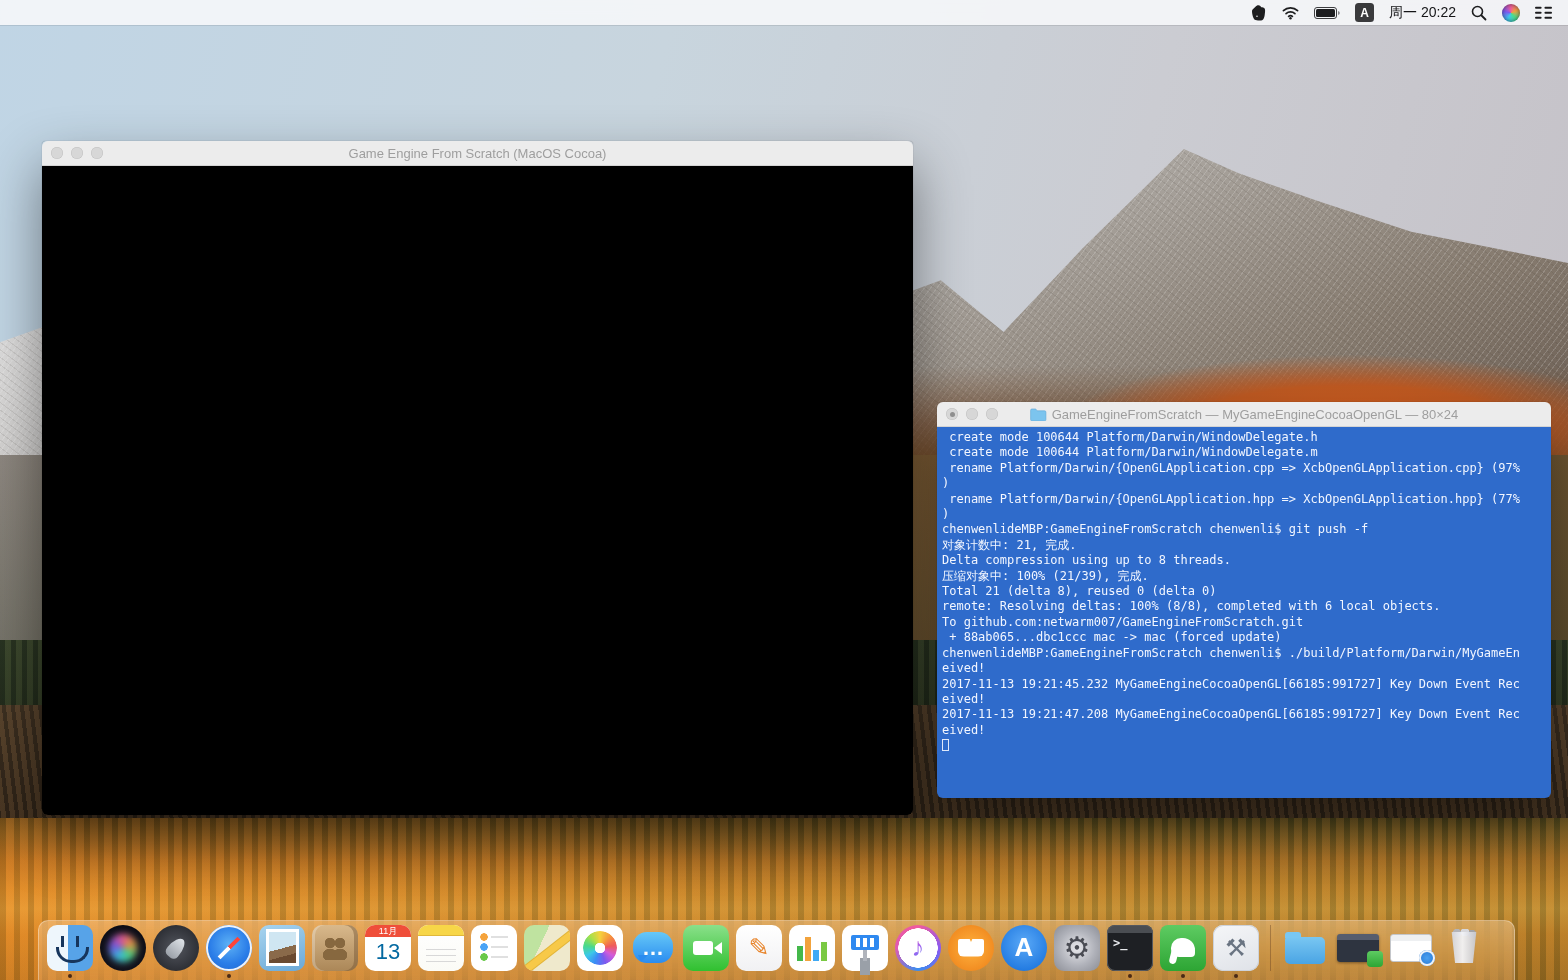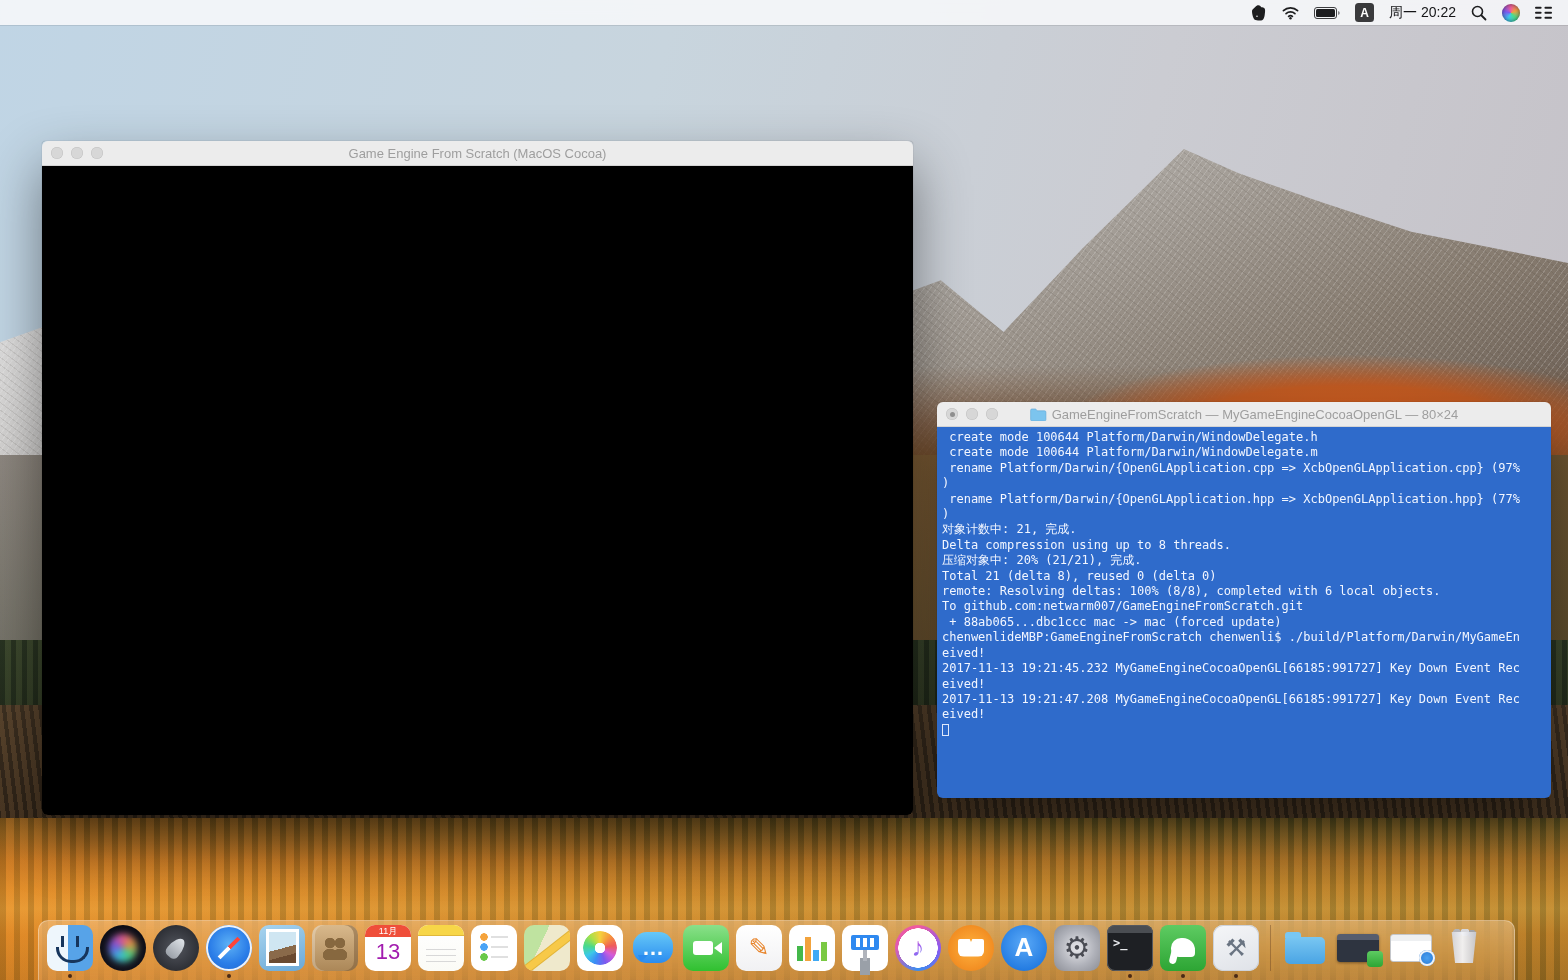--- a/index.html
+++ b/index.html
@@ -115,21 +115,21 @@
   .icon-contacts { border-radius:10px; background:linear-gradient(180deg,#d9b98c,#ab8758);
     box-shadow:inset -4px 0 0 rgba(115,85,50,.45), inset 3px 0 0 rgba(255,255,255,.25); }
   .icon-contacts .gl { width:28px; height:24px;
     background:radial-gradient(circle 5px at 9px 7px,#87683f 5px,transparent 5.5px),
                radial-gradient(circle 5px at 19px 7px,#87683f 5px,transparent 5.5px),
                radial-gradient(8px 7px at 9px 19px,#87683f 7px,transparent 7.5px),
                radial-gradient(8px 7px at 19px 19px,#87683f 7px,transparent 7.5px); }
   .icon-calendar { border-radius:10px; background:#fff; overflow:hidden; }
   .icon-calendar::before { content:attr(data-sub); position:absolute; top:0; left:0; right:0;
     height:12px; background:#ef4e3a; color:#fff; font-size:9px; line-height:12px; text-align:center; }
-  .icon-calendar .gl { font-size:22px; color:#a21caf; margin-top:9px; }
+  .icon-calendar .gl { font-size:22px; color:#0369a1; margin-top:9px; }
   .icon-notes { border-radius:10px; background:linear-gradient(#fff,#fbfbf6); overflow:hidden; }
   .icon-notes::before { content:""; position:absolute; top:0; left:0; right:0; height:10px;
     background:#f7d648; border-bottom:1px solid #e0b83a; }
   .icon-notes .gl { width:30px; height:18px; margin-top:10px;
     background:repeating-linear-gradient(to bottom,transparent 0 5px,#d8d8d8 5px 6px); }
   .icon-reminders { border-radius:10px; background:#fff; }
   .icon-reminders .gl { width:30px; height:34px; background-repeat:no-repeat;
     background-image:radial-gradient(circle 3.5px at 5px 6px,#f5a33c 3.5px,transparent 4px),
       linear-gradient(#e0e0e0,#e0e0e0),
       radial-gradient(circle 3.5px at 5px 16px,#4aa3f5 3.5px,transparent 4px),
@@ -307,23 +307,24 @@
       <span>GameEngineFromScratch — MyGameEngineCocoaOpenGL — 80×24</span>
     </div>
   </div>
   <div class="terminal-body" id="terminal-lines">
       <div class="term-line"> create mode 100644 Platform/Darwin/WindowDelegate.h</div>
       <div class="term-line"> create mode 100644 Platform/Darwin/WindowDelegate.m</div>
       <div class="term-line"> rename Platform/Darwin/{OpenGLApplication.cpp =&gt; XcbOpenGLApplication.cpp} (97%</div>
       <div class="term-line">)</div>
       <div class="term-line"> rename Platform/Darwin/{OpenGLApplication.hpp =&gt; XcbOpenGLApplication.hpp} (77%</div>
       <div class="term-line">)</div>
+      <div class="term-line">chenwenlideMBP:GameEngineFromScratch chenwenli$ git push -f</div>
       <div class="term-line">对象计数中: 21, 完成.</div>
       <div class="term-line">Delta compression using up to 8 threads.</div>
-      <div class="term-line">压缩对象中: 20% (21/21), 完成.</div>
+      <div class="term-line">压缩对象中: 100% (21/39), 完成.</div>
       <div class="term-line">Total 21 (delta 8), reused 0 (delta 0)</div>
       <div class="term-line">remote: Resolving deltas: 100% (8/8), completed with 6 local objects.</div>
       <div class="term-line">To github.com:netwarm007/GameEngineFromScratch.git</div>
       <div class="term-line"> + 88ab065...dbc1ccc mac -&gt; mac (forced update)</div>
       <div class="term-line">chenwenlideMBP:GameEngineFromScratch chenwenli$ ./build/Platform/Darwin/MyGameEn</div>
       <div class="term-line">eived!</div>
       <div class="term-line">2017-11-13 19:21:45.232 MyGameEngineCocoaOpenGL[66185:991727] Key Down Event Rec</div>
       <div class="term-line">eived!</div>
       <div class="term-line">2017-11-13 19:21:47.208 MyGameEngineCocoaOpenGL[66185:991727] Key Down Event Rec</div>
       <div class="term-line">eived!</div>

